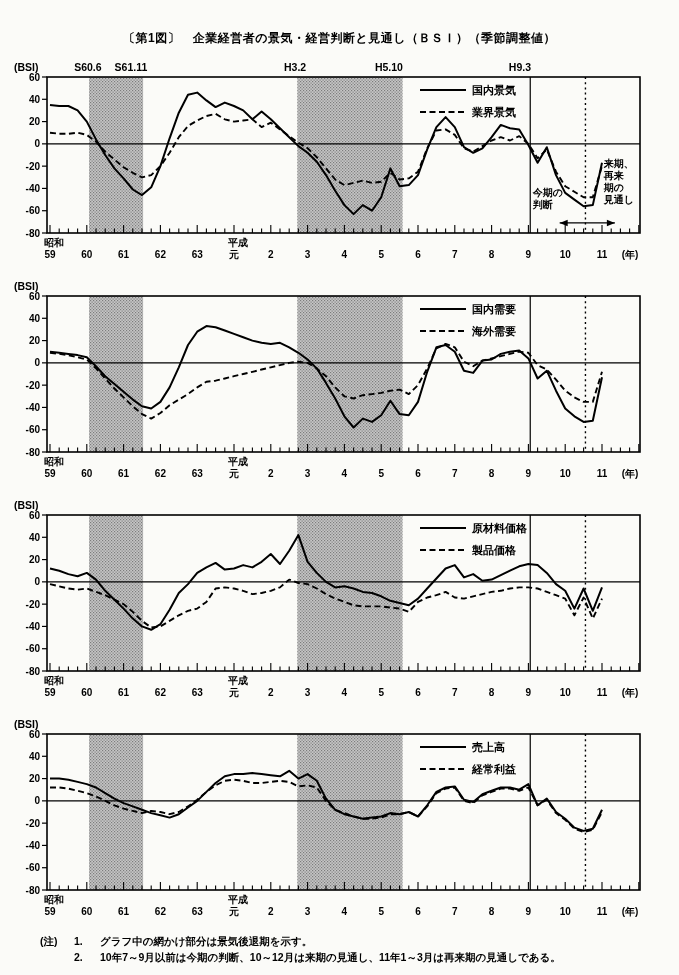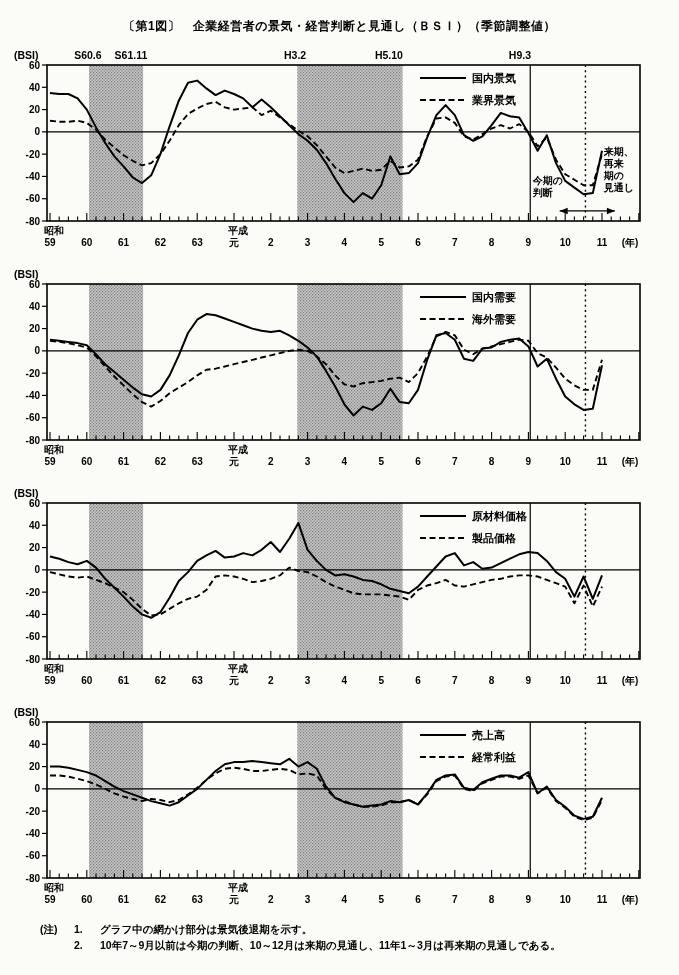--- a/index.html
+++ b/index.html
@@ -1,18 +1,18 @@
 <!DOCTYPE html>
 <html><head>
 <meta charset="utf-8">
 <style>
   html,body{margin:0;padding:0;background:#f6f6f3;}
   body{width:679px;height:975px;overflow:hidden;font-family:"Liberation Sans","DejaVu Sans",sans-serif;color:#000;}
   .page{width:679px;height:975px;background:#fbfbf8;padding-top:14px;box-sizing:border-box;}
-  .title{font-size:12px;font-weight:bold;text-align:center;margin:4px 0 10px 0;letter-spacing:.5px;}
+  .title{font-size:12px;font-weight:bold;text-align:center;margin:16px 0 10px 0;letter-spacing:.5px;}
   #charts svg{display:block;margin:0 0 13px 0;}
   .notes{font-size:10.5px;font-weight:bold;margin:2px 0 0 40px;line-height:1.55;}
   .notes .row{display:flex;}
   .notes .lbl{width:34px;}
   .notes .num{width:26px;text-align:left;}
   .notes .txt{flex:1;}
   text{font-family:"Liberation Sans","DejaVu Sans",sans-serif;}
 </style>
 </head>
 <body>

